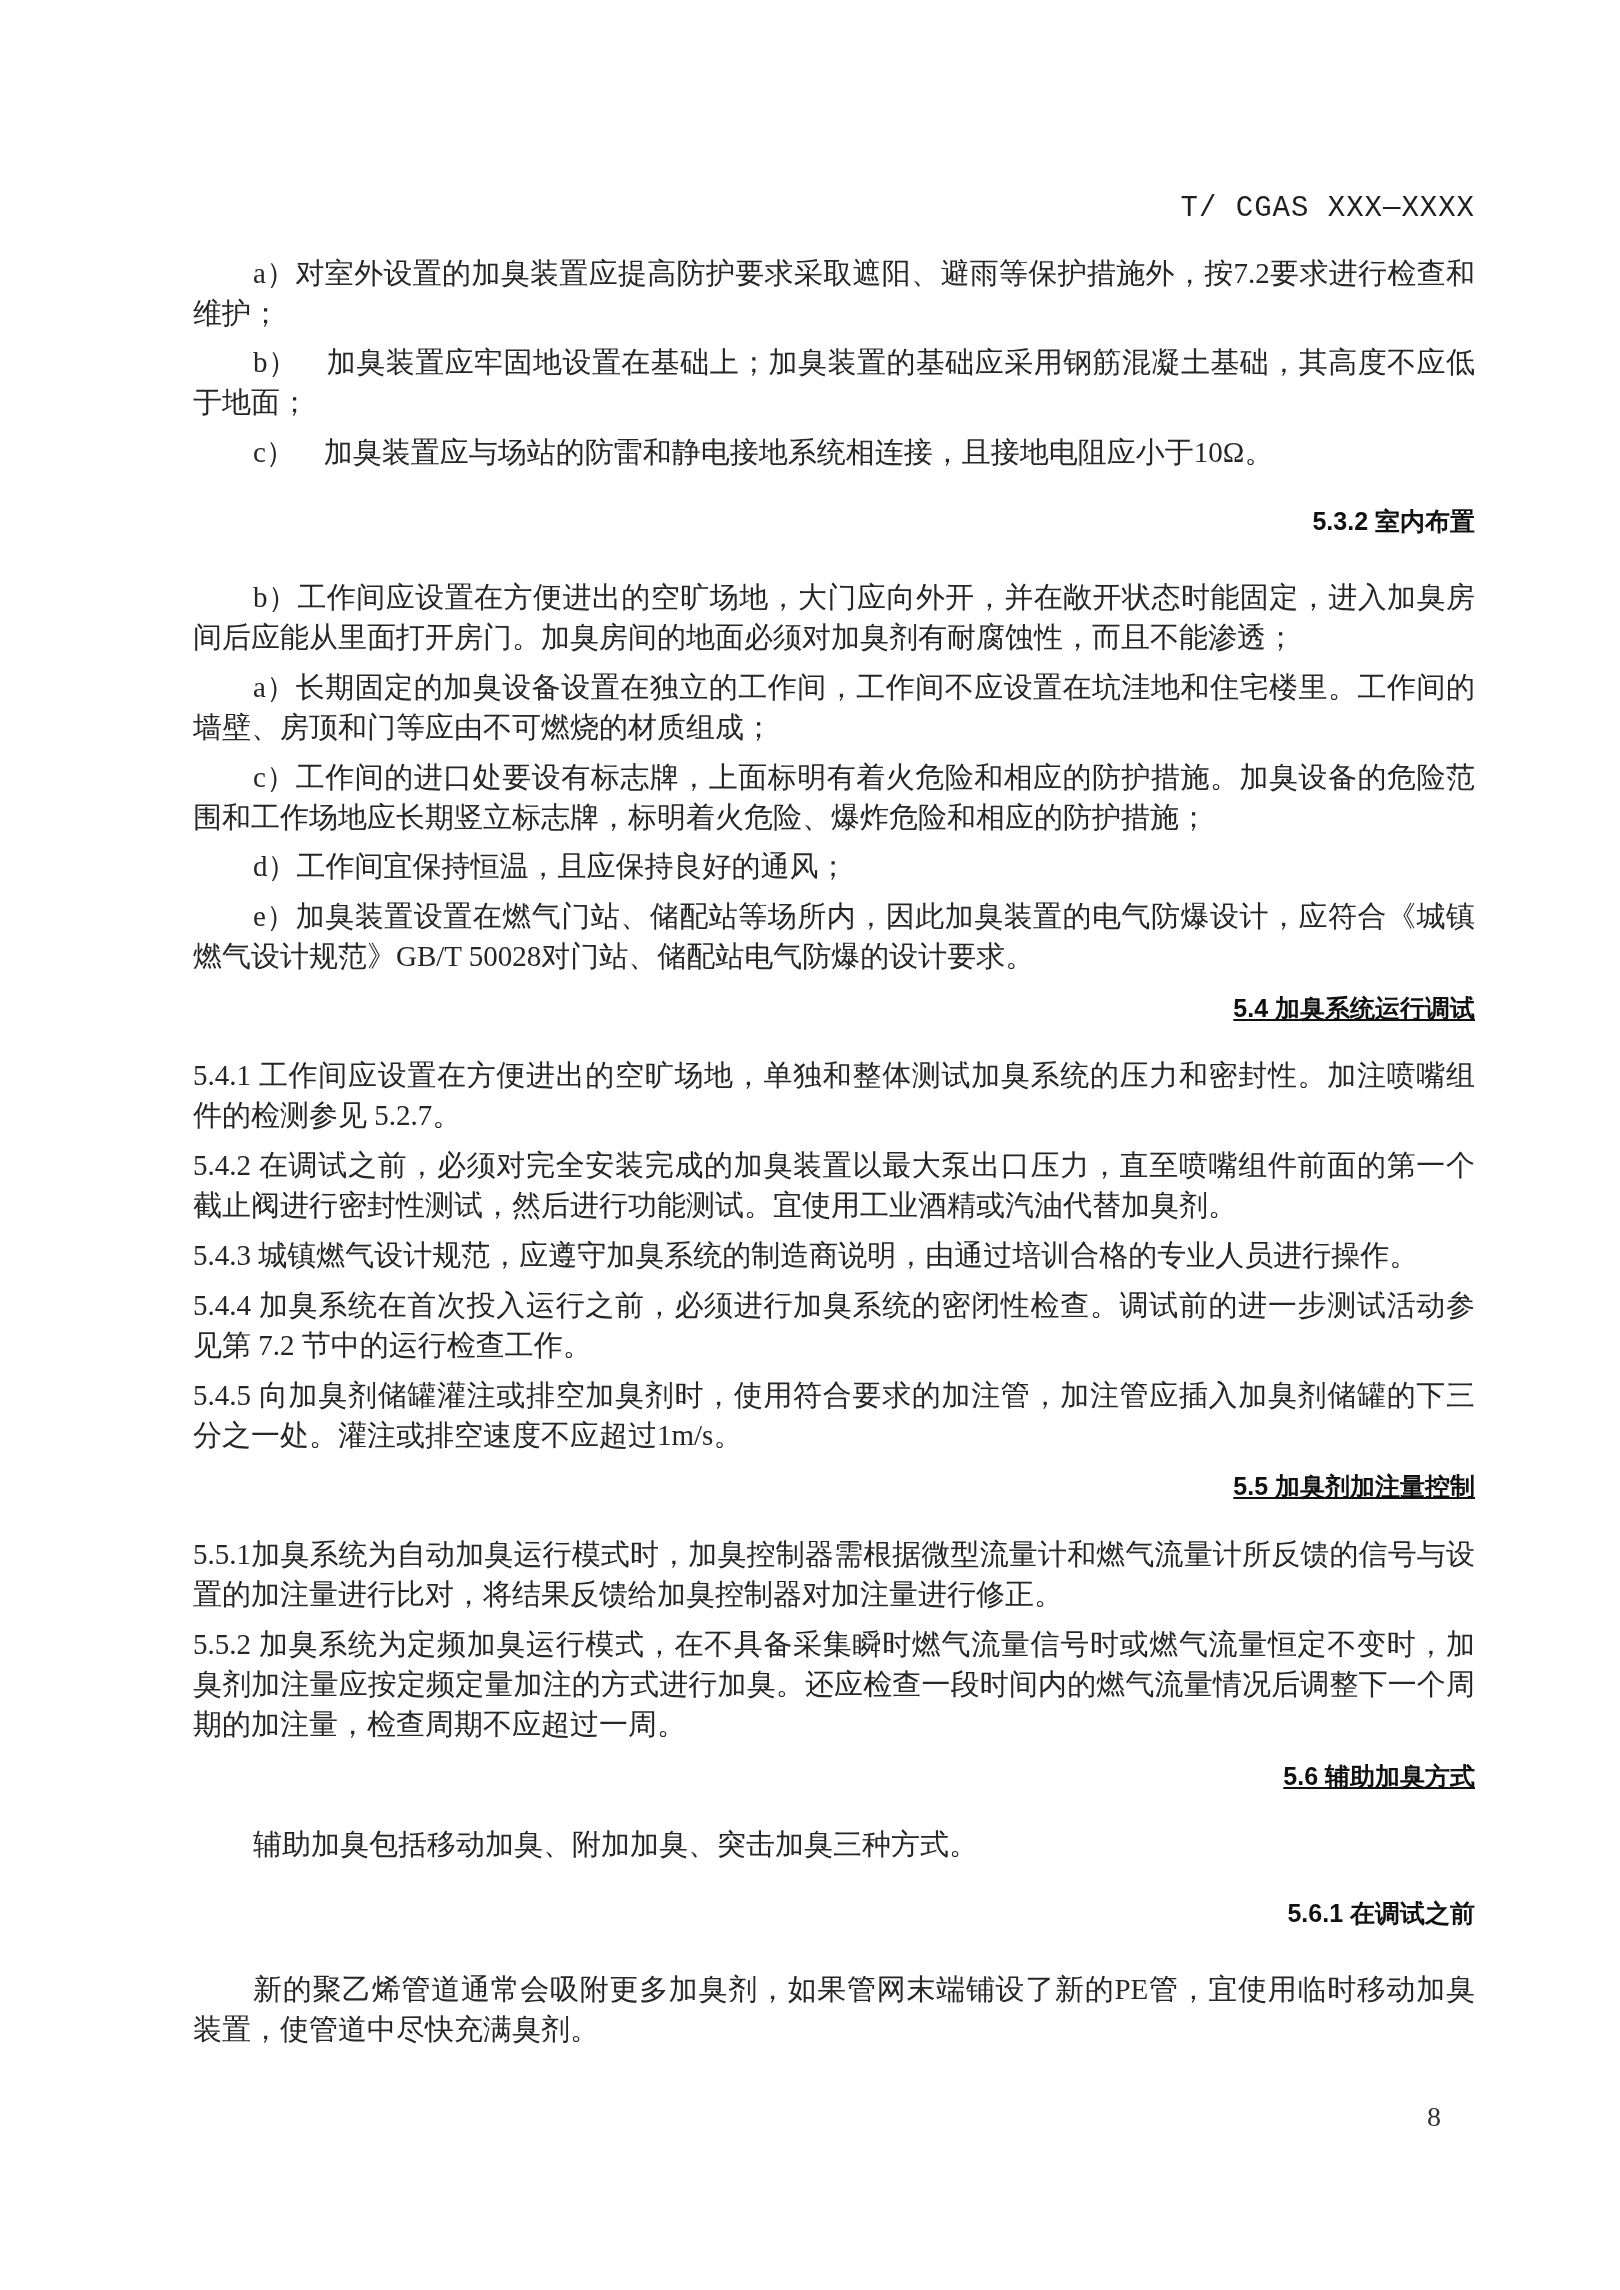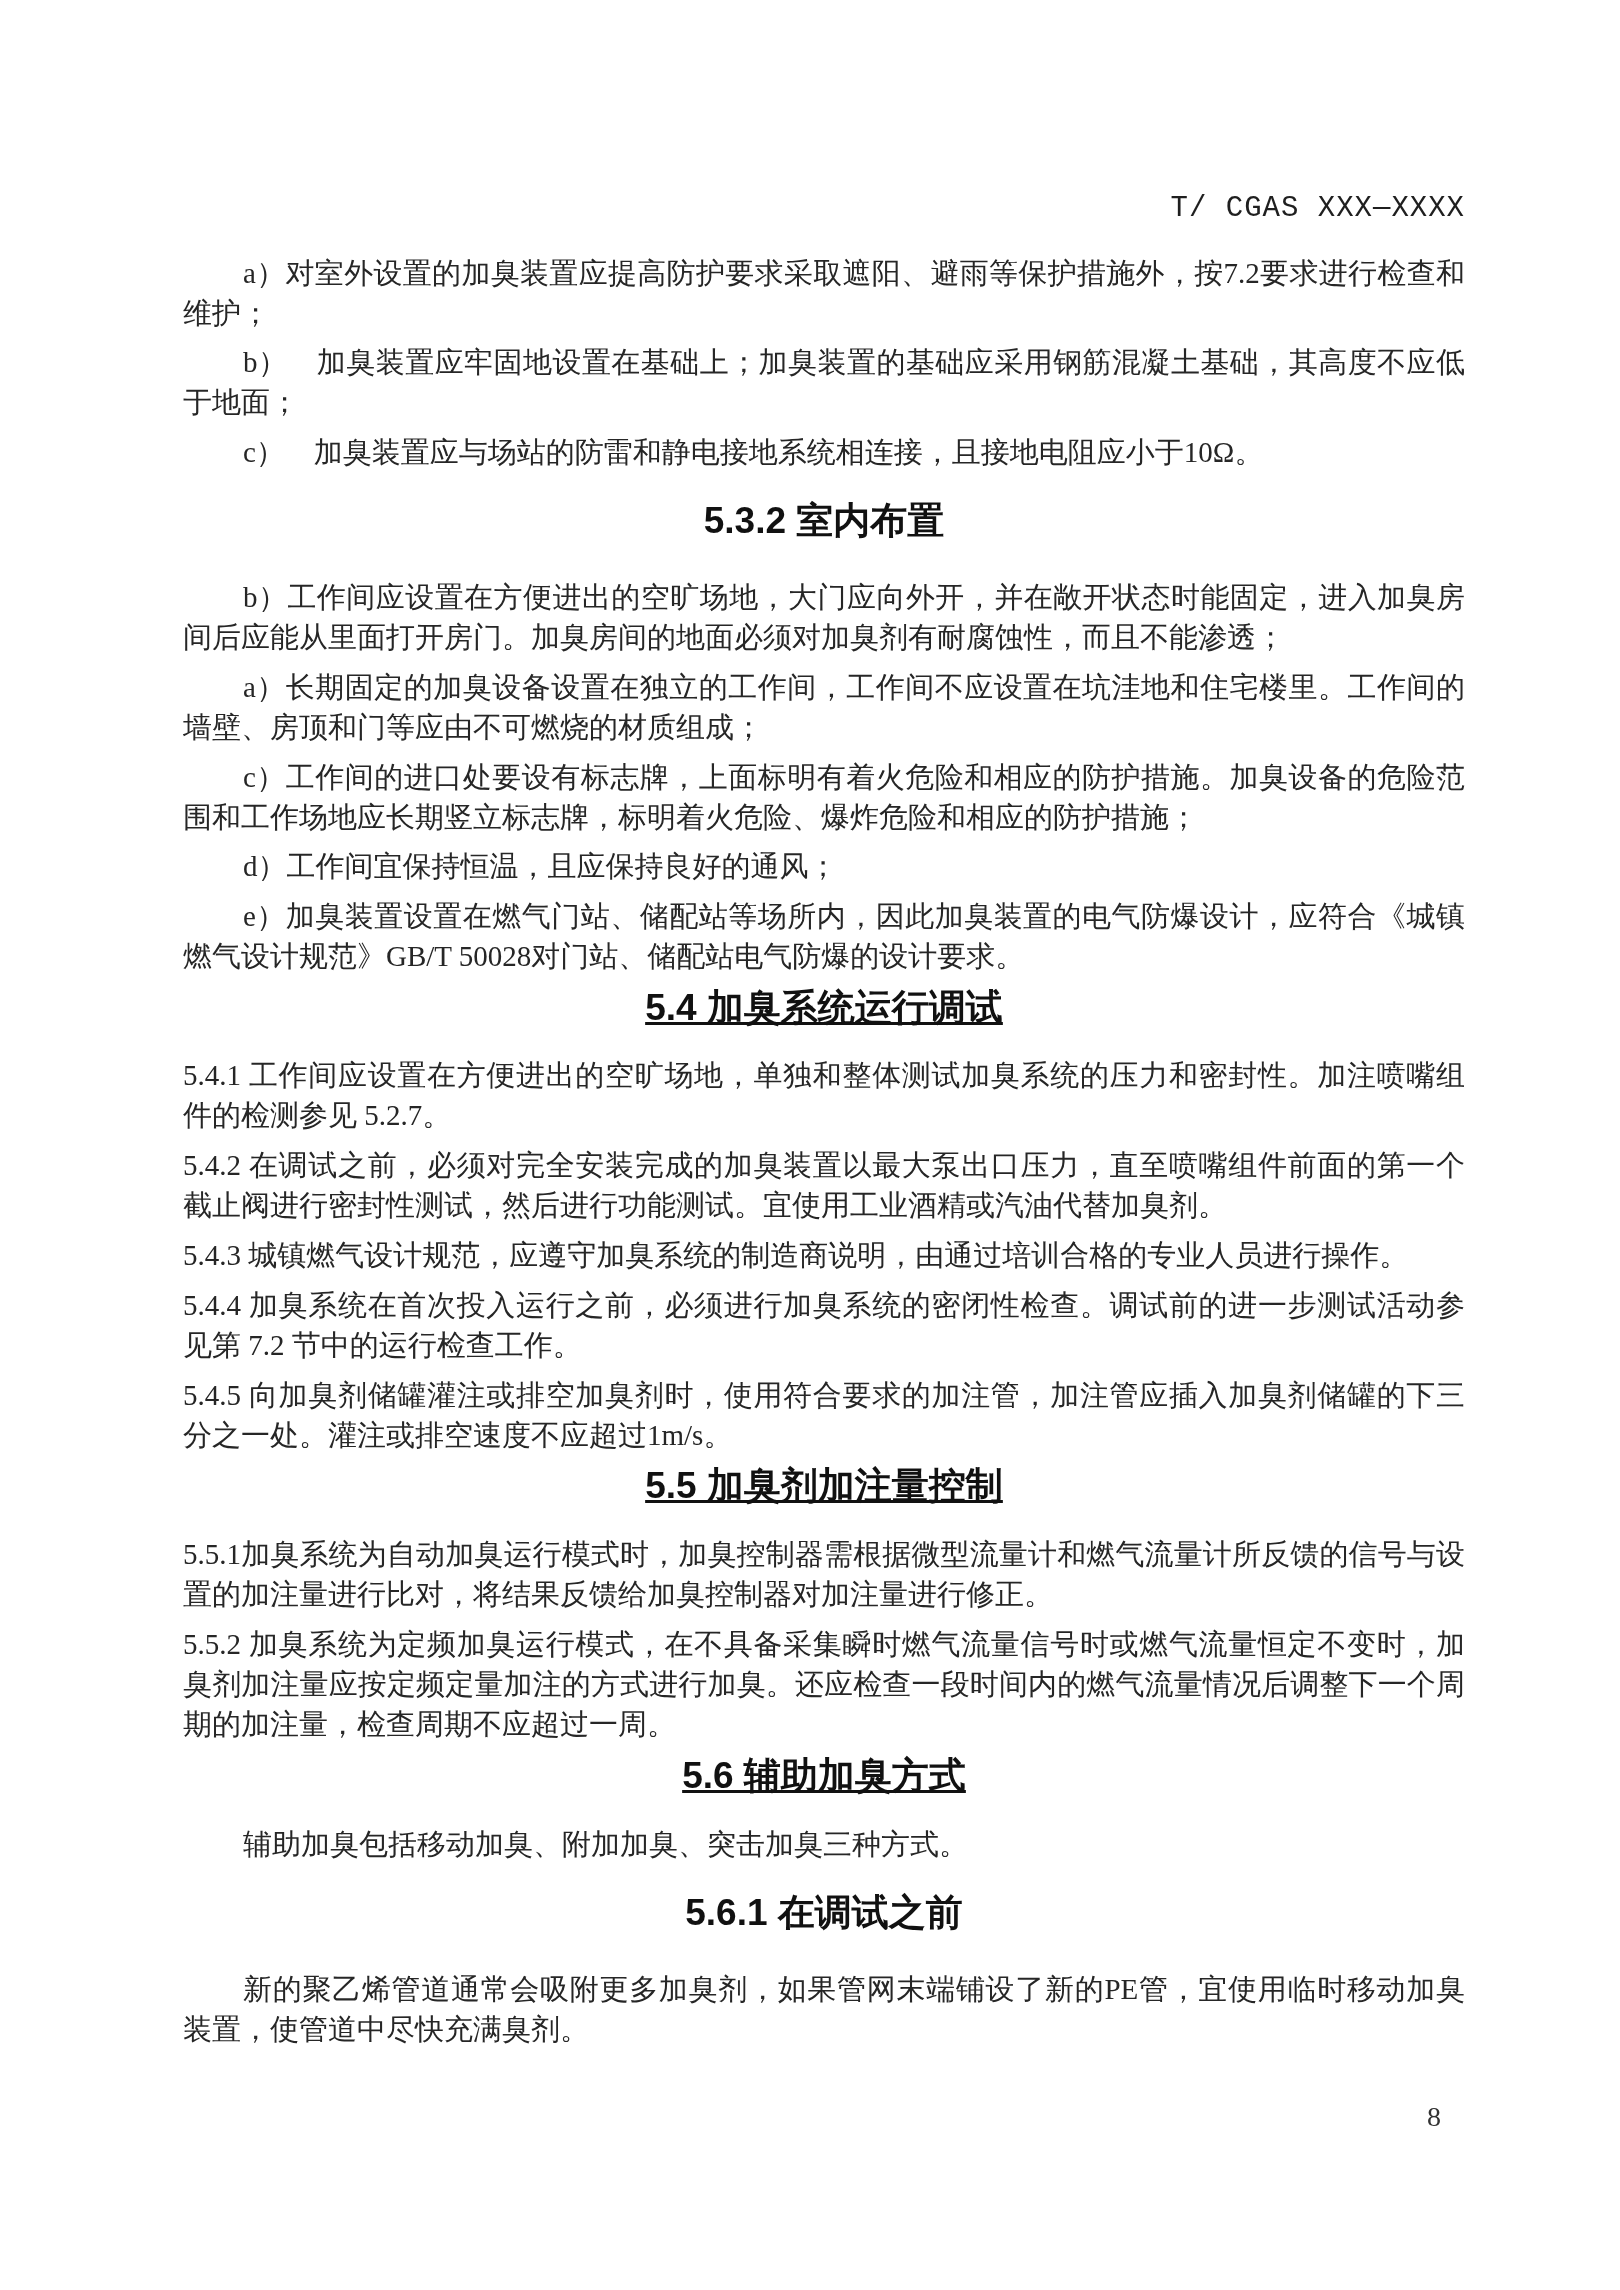--- a/index.html
+++ b/index.html
@@ -10,21 +10,21 @@
   .page {
     position: relative;
     width: 1620px;
     height: 2291px;
     background: #ffffff;
     overflow: hidden;
     color: #262626;
   }
   .content {
     position: absolute;
-    left: 183px;
+    left: 193px;
     top: 191px;
     width: 1282px;
   }
   .doc-header {
     font-family: "Liberation Mono", "DejaVu Sans Mono", monospace;
     font-size: 29px;
     line-height: 35px;
     letter-spacing: 1px;
     text-align: right;
     color: #1f1f1f;
@@ -39,24 +39,24 @@
     text-align: justify;
     word-break: break-all;
     color: #262626;
   }
   p.item, p.indent {
     text-indent: 60px;
   }
   p.h2, p.h3 {
     font-family: "Liberation Sans", "DejaVu Sans", sans-serif;
     font-weight: 700;
-    font-size: 37px;
+    font-size: 25px;
     line-height: 40px;
     color: #111111;
-    text-align: center;
+    text-align: right;
     text-indent: 0;
   }
   p.h2 { margin: 11.8px 0 27.4px 0; text-decoration: underline; }
   p.h3 { margin: 29px 0 36px 0; }
   .l1 { min-height: 40px; }
   .l2 { min-height: 80px; }
   .l3 { min-height: 121px; }
   .page-number {
     position: absolute;
     top: 2099px;

